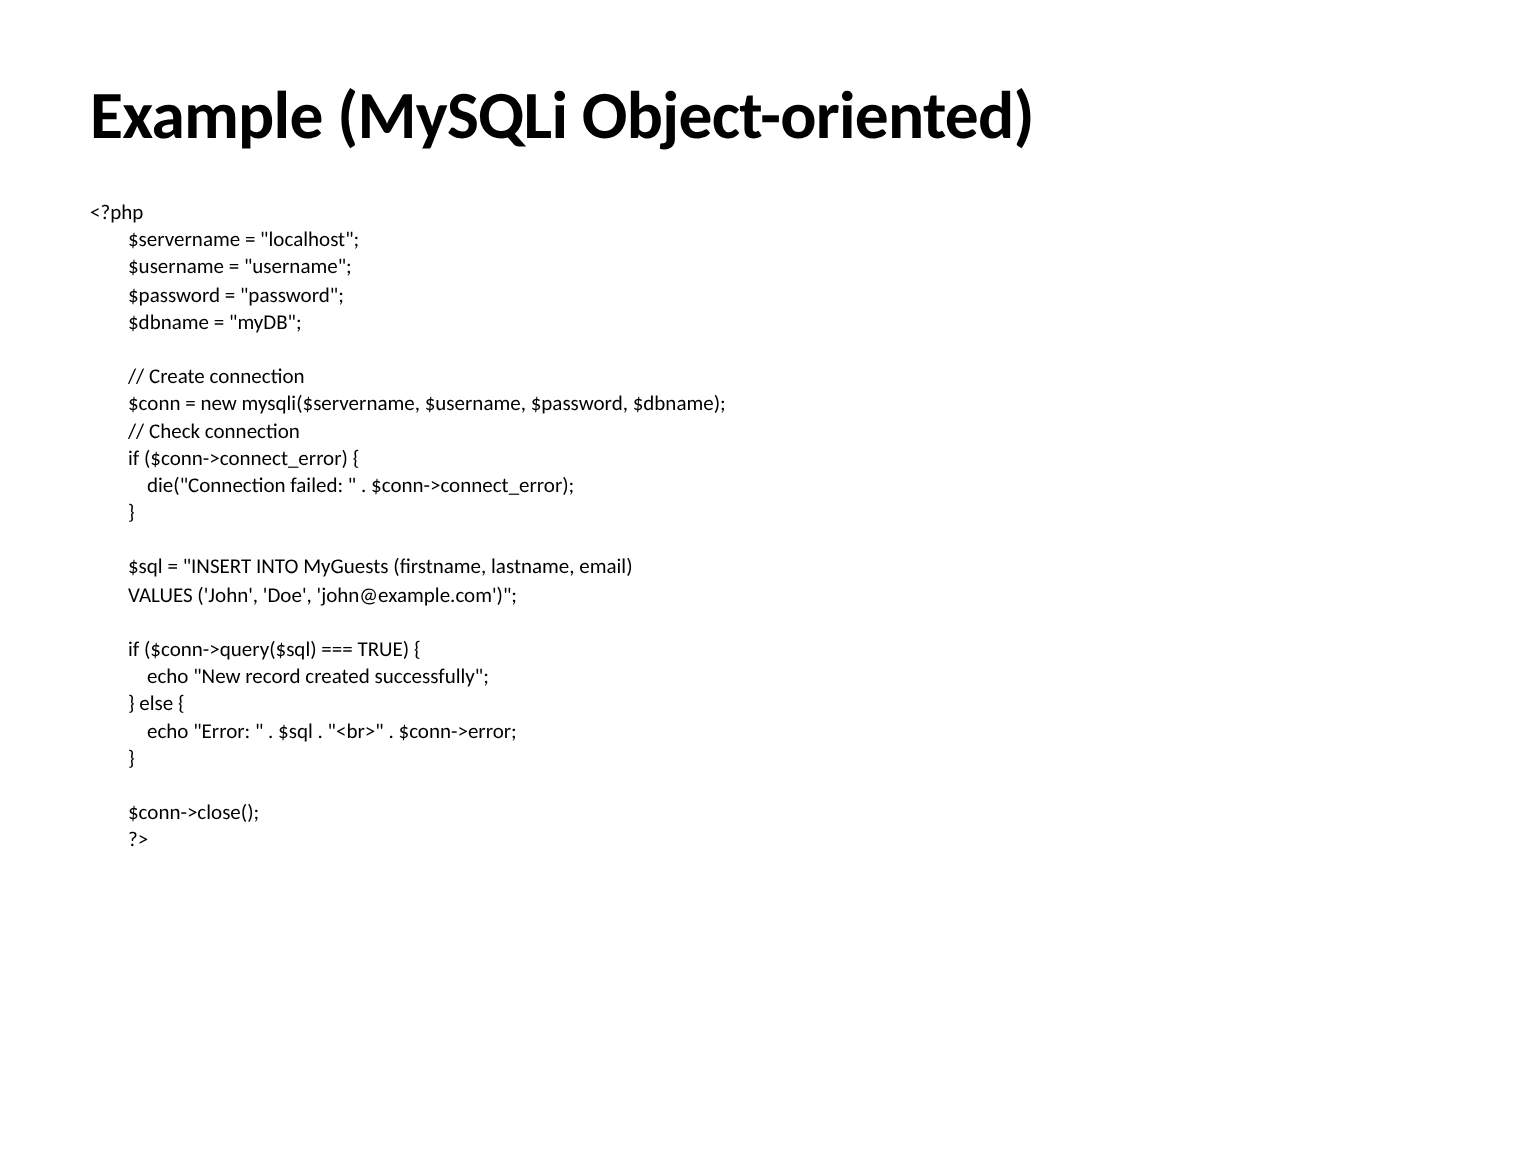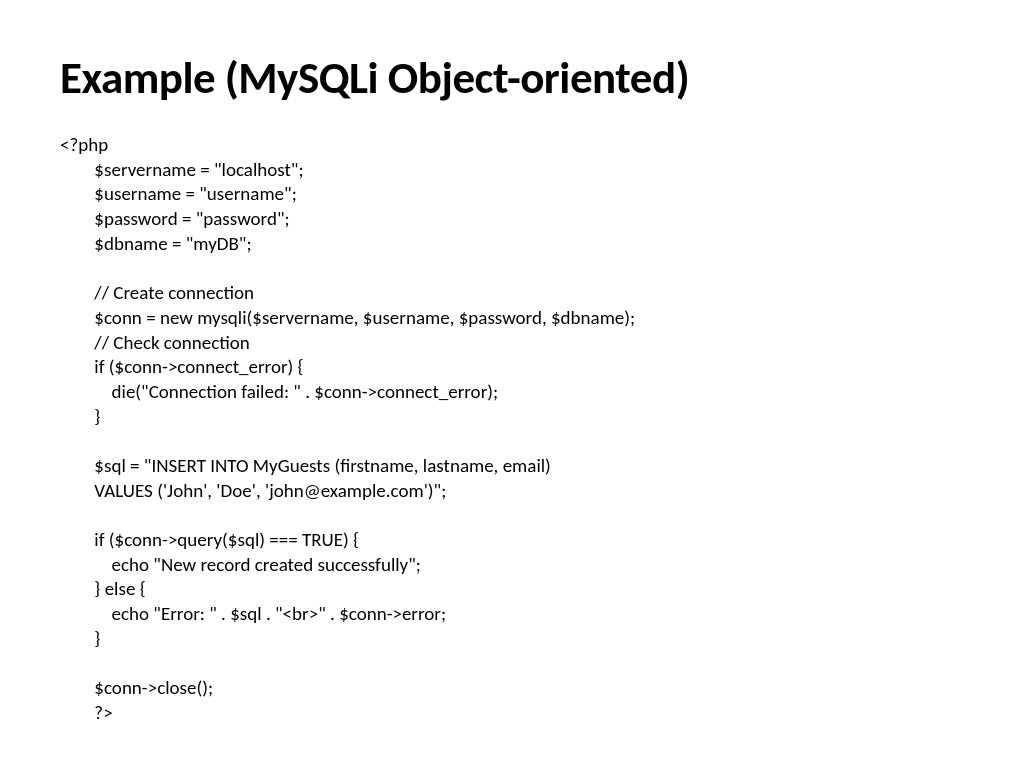--- a/index.html
+++ b/index.html
@@ -18,21 +18,21 @@
     padding: 50px 55px 30px 60px;
   }
   .title {
     font-size: 45px;
     font-weight: 700;
     margin: 0 0 28px 0;
     letter-spacing: -0.5px;
     white-space: nowrap;
   }
   .code {
-    font-size: 19px;
+    font-size: 14px;
     line-height: 1.3;
     white-space: pre;
     font-family: Calibri, "Segoe UI", Arial, sans-serif;
   }
 </style>
 </head>
 <body>
 
 <div class="slide">
   <h1 class="title">Example (MySQLi Object-oriented)</h1>

